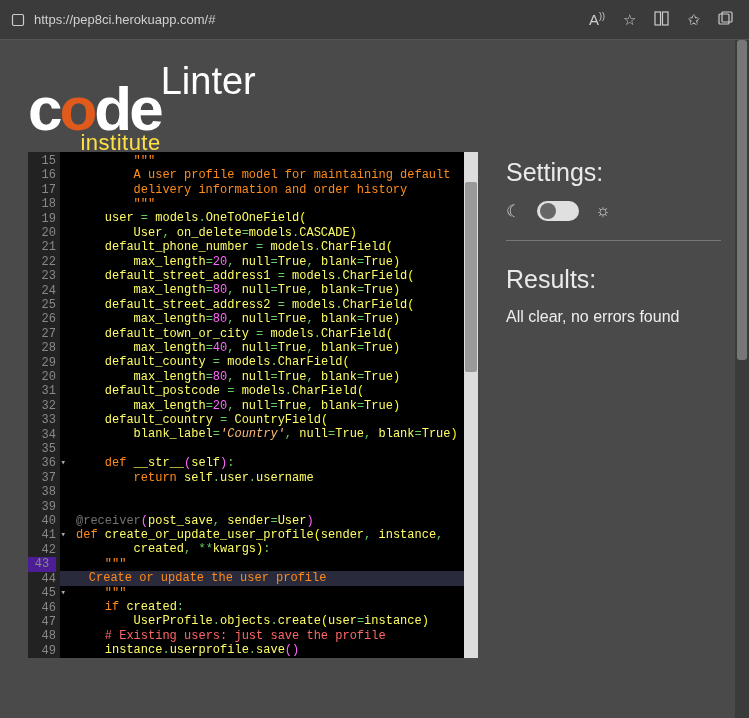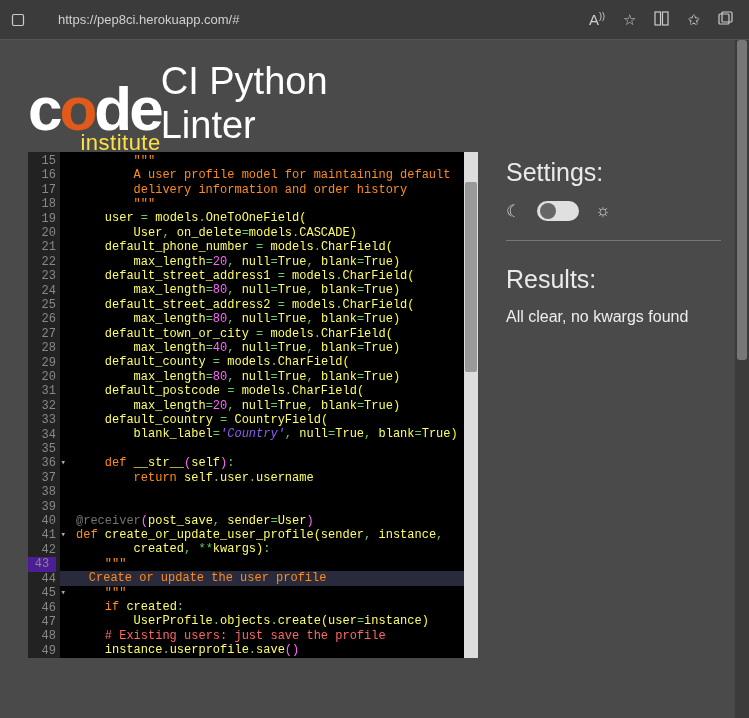--- a/index.html
+++ b/index.html
@@ -11,21 +11,21 @@
     overflow: hidden;
     color: #fff;
   }
   
   .browser-bar {
     display: flex;
     align-items: center;
     height: 40px;
     background: #3b3b3b;
     padding: 0 10px;
-    gap: 24px;
+    gap: 0;
     border-bottom: 1px solid #555;
   }
   .url-icon {
     width: 16px; height: 16px;
     display: flex; align-items: center; justify-content: center;
     color: #ccc;
   }
   .url-text {
     flex: 1;
     color: #d0d0d0;
@@ -131,21 +131,21 @@
   }
   .code-area .line { display:block; height:14.4px; }
   .code-area .hl { background: #2a2a3d; display:block; margin-left:-16px; }
   .gutter .hl-g { background: #4c1d95; display:block;text-align:center; }
   
   .kw  { color: #ff8c1a; }      
   .fn  { color: #ffff66; }      
   .op  { color: #66cc66; }      
   .num { color: #ff66ff; }      
   .bool{ color: #ffff66; text-align: right; }      
-  .str { color: #8b5cf6; font-style: italic; }
+  .str { color: #fdba74; font-style: italic; }
   .doc { color: #ff8c1a; }      
   .cmt { color: #ff6666; }      
   .deco{ color: #737373; }
   .par { color: #ffff1a; }
   .brace{ color: #ff66ff; }
 
   .editor-scroll {
     position: absolute;
     top: 0; right: 0;
     width: 14px;
@@ -250,21 +250,20 @@
 </div>
 
 <div class="page">
 
   <div class="header-area">
     <div class="logo-block">
       <div class="logo-code"><span>c</span><span class="o">o</span><span>de</span></div>
       <div class="logo-inst">institute</div>
     </div>
     <div class="title-block">
-      <div>CI Python</div>
       <div>Linter</div>
     </div>
   </div>
 
   <div class="main-row">
 
     <div class="editor-wrap">
       <div class="gutter" id="gutter">
           <span class="ln">15</span>
           <span class="ln">16</span>
@@ -312,21 +311,21 @@
     <div class="sidebar">
       <h2>Settings:</h2>
       <div class="settings-row">
         <span class="moon">☾</span>
         <div class="toggle">
           <div class="knob"></div>
         </div>
         <span class="sun">☼</span>
       </div>
       <h2>Results:</h2>
-      <div class="results-text">All clear, no kwargs found</div>
+      <div class="results-text">All clear, no errors found</div>
     </div>
 
   </div>
 </div>
 
 <div class="page-scroll">
   <div class="pthumb"></div>
 </div>
 
 </body></html>

